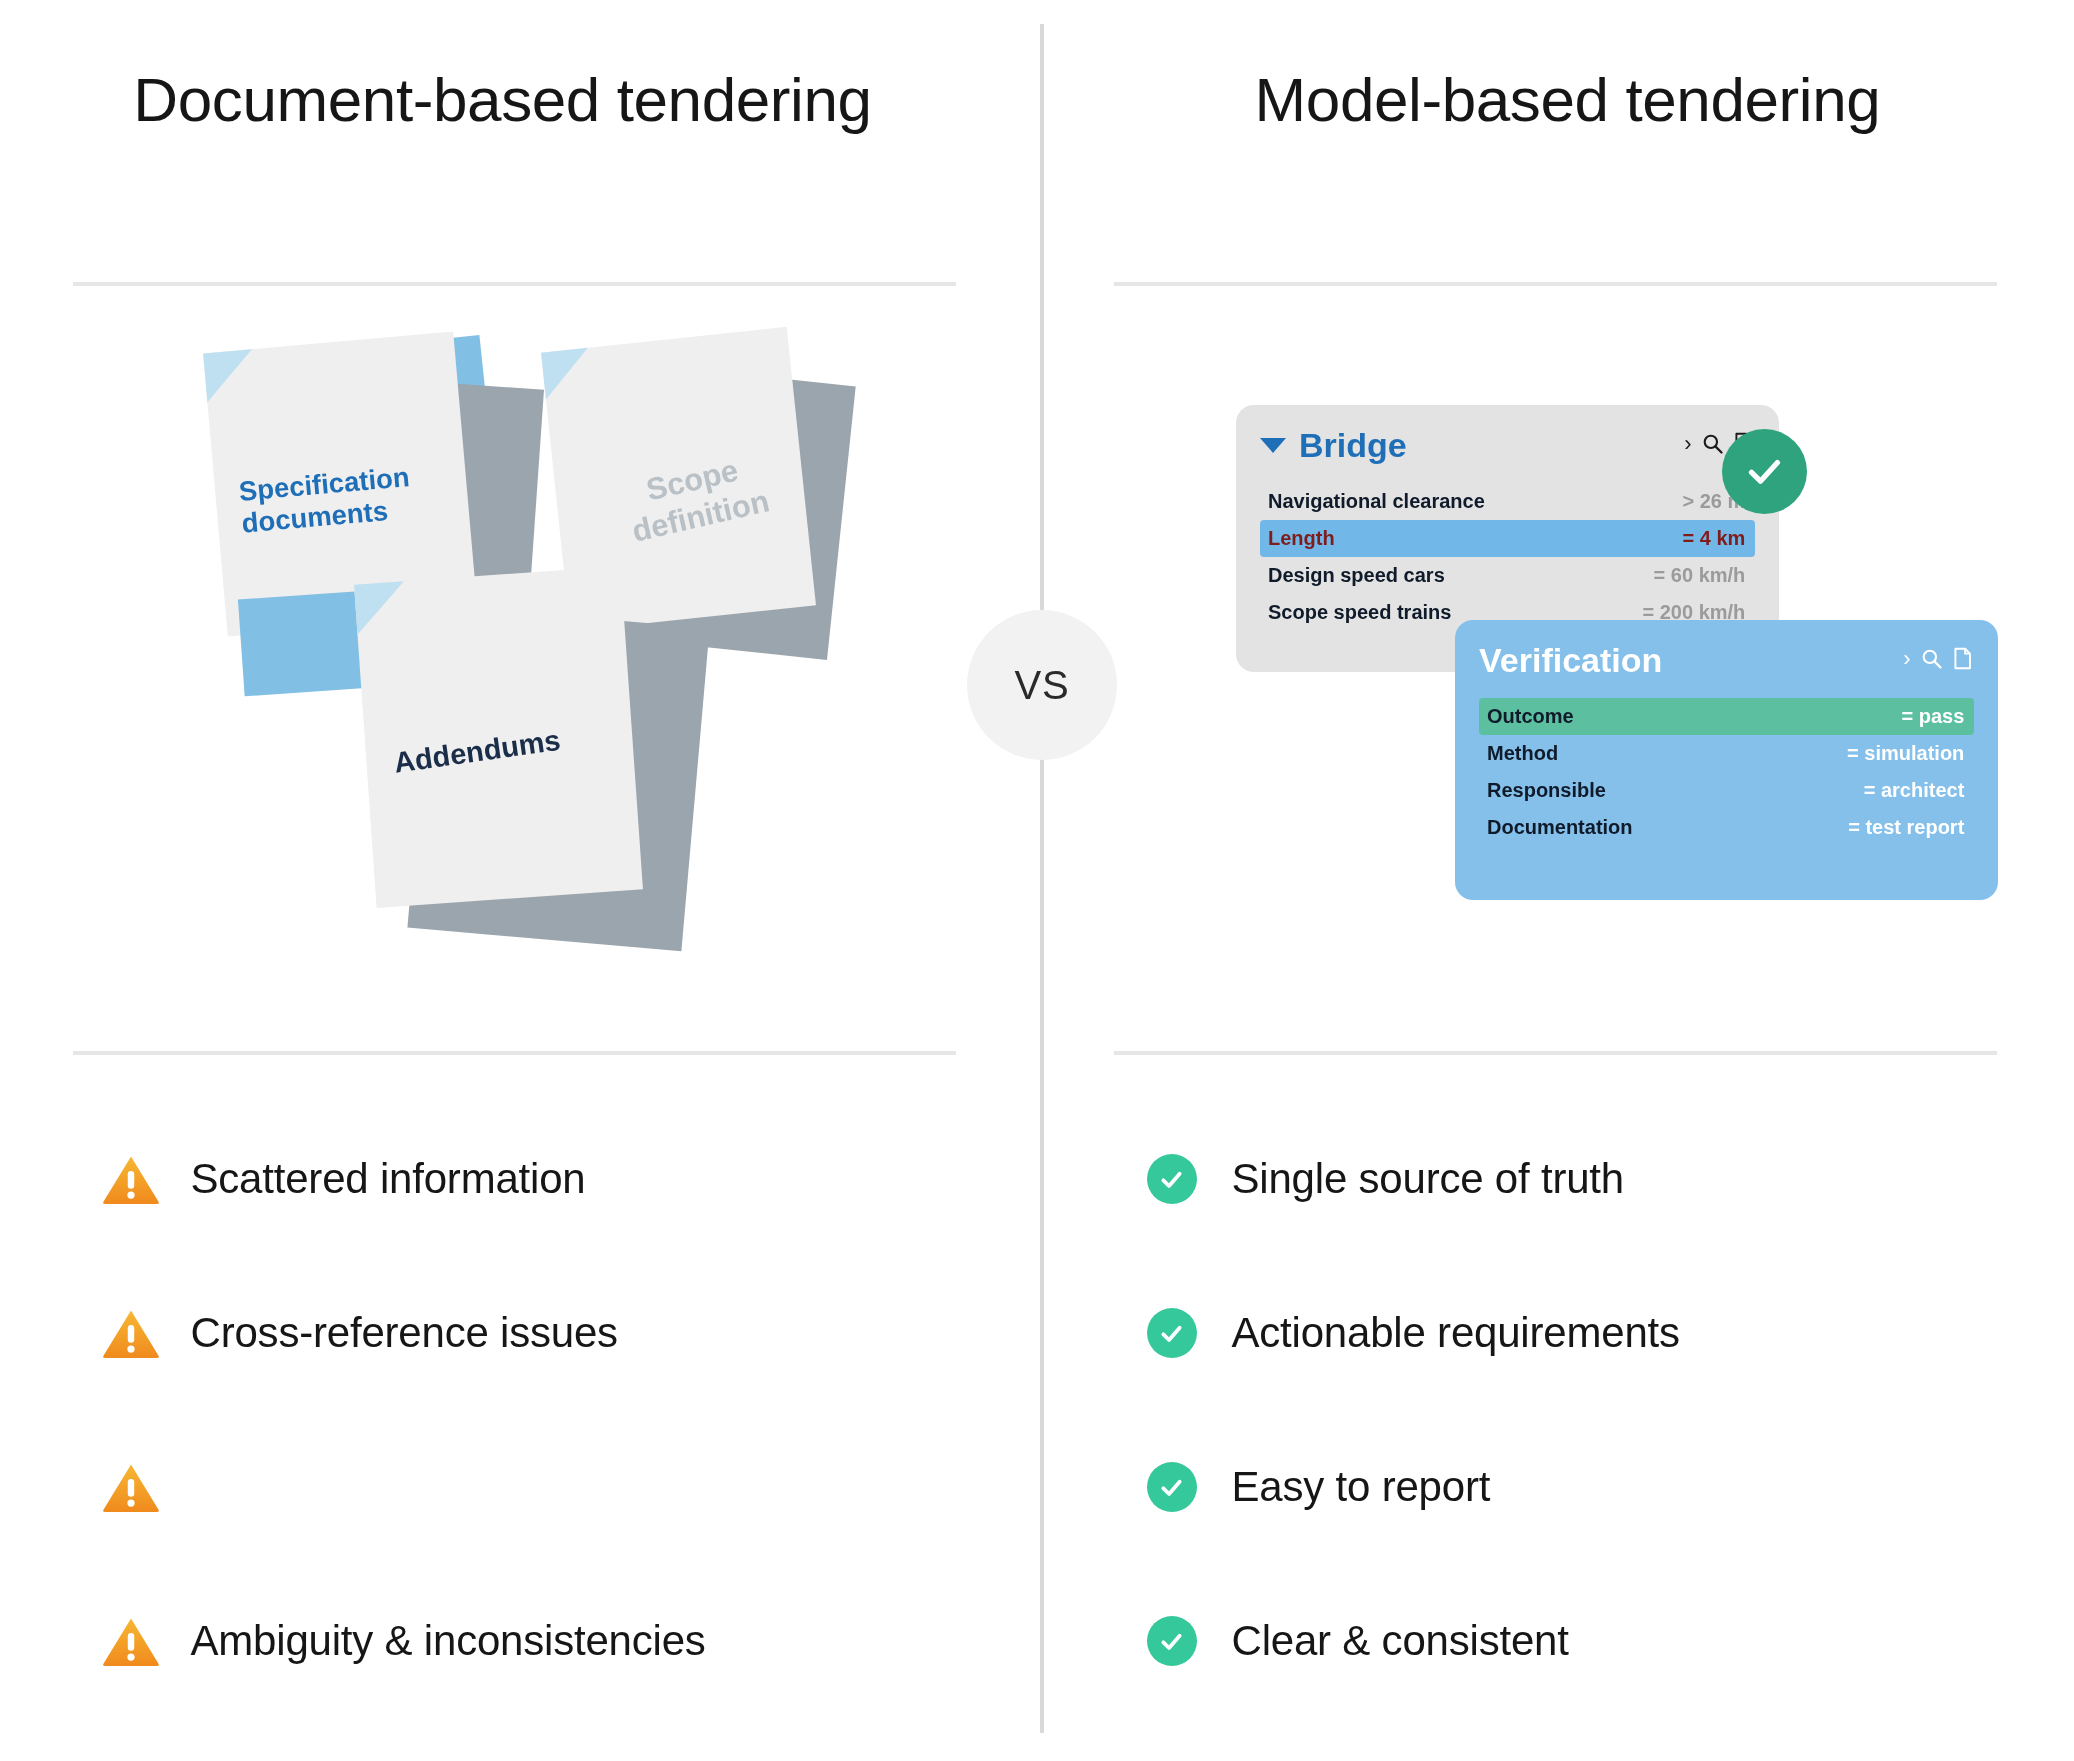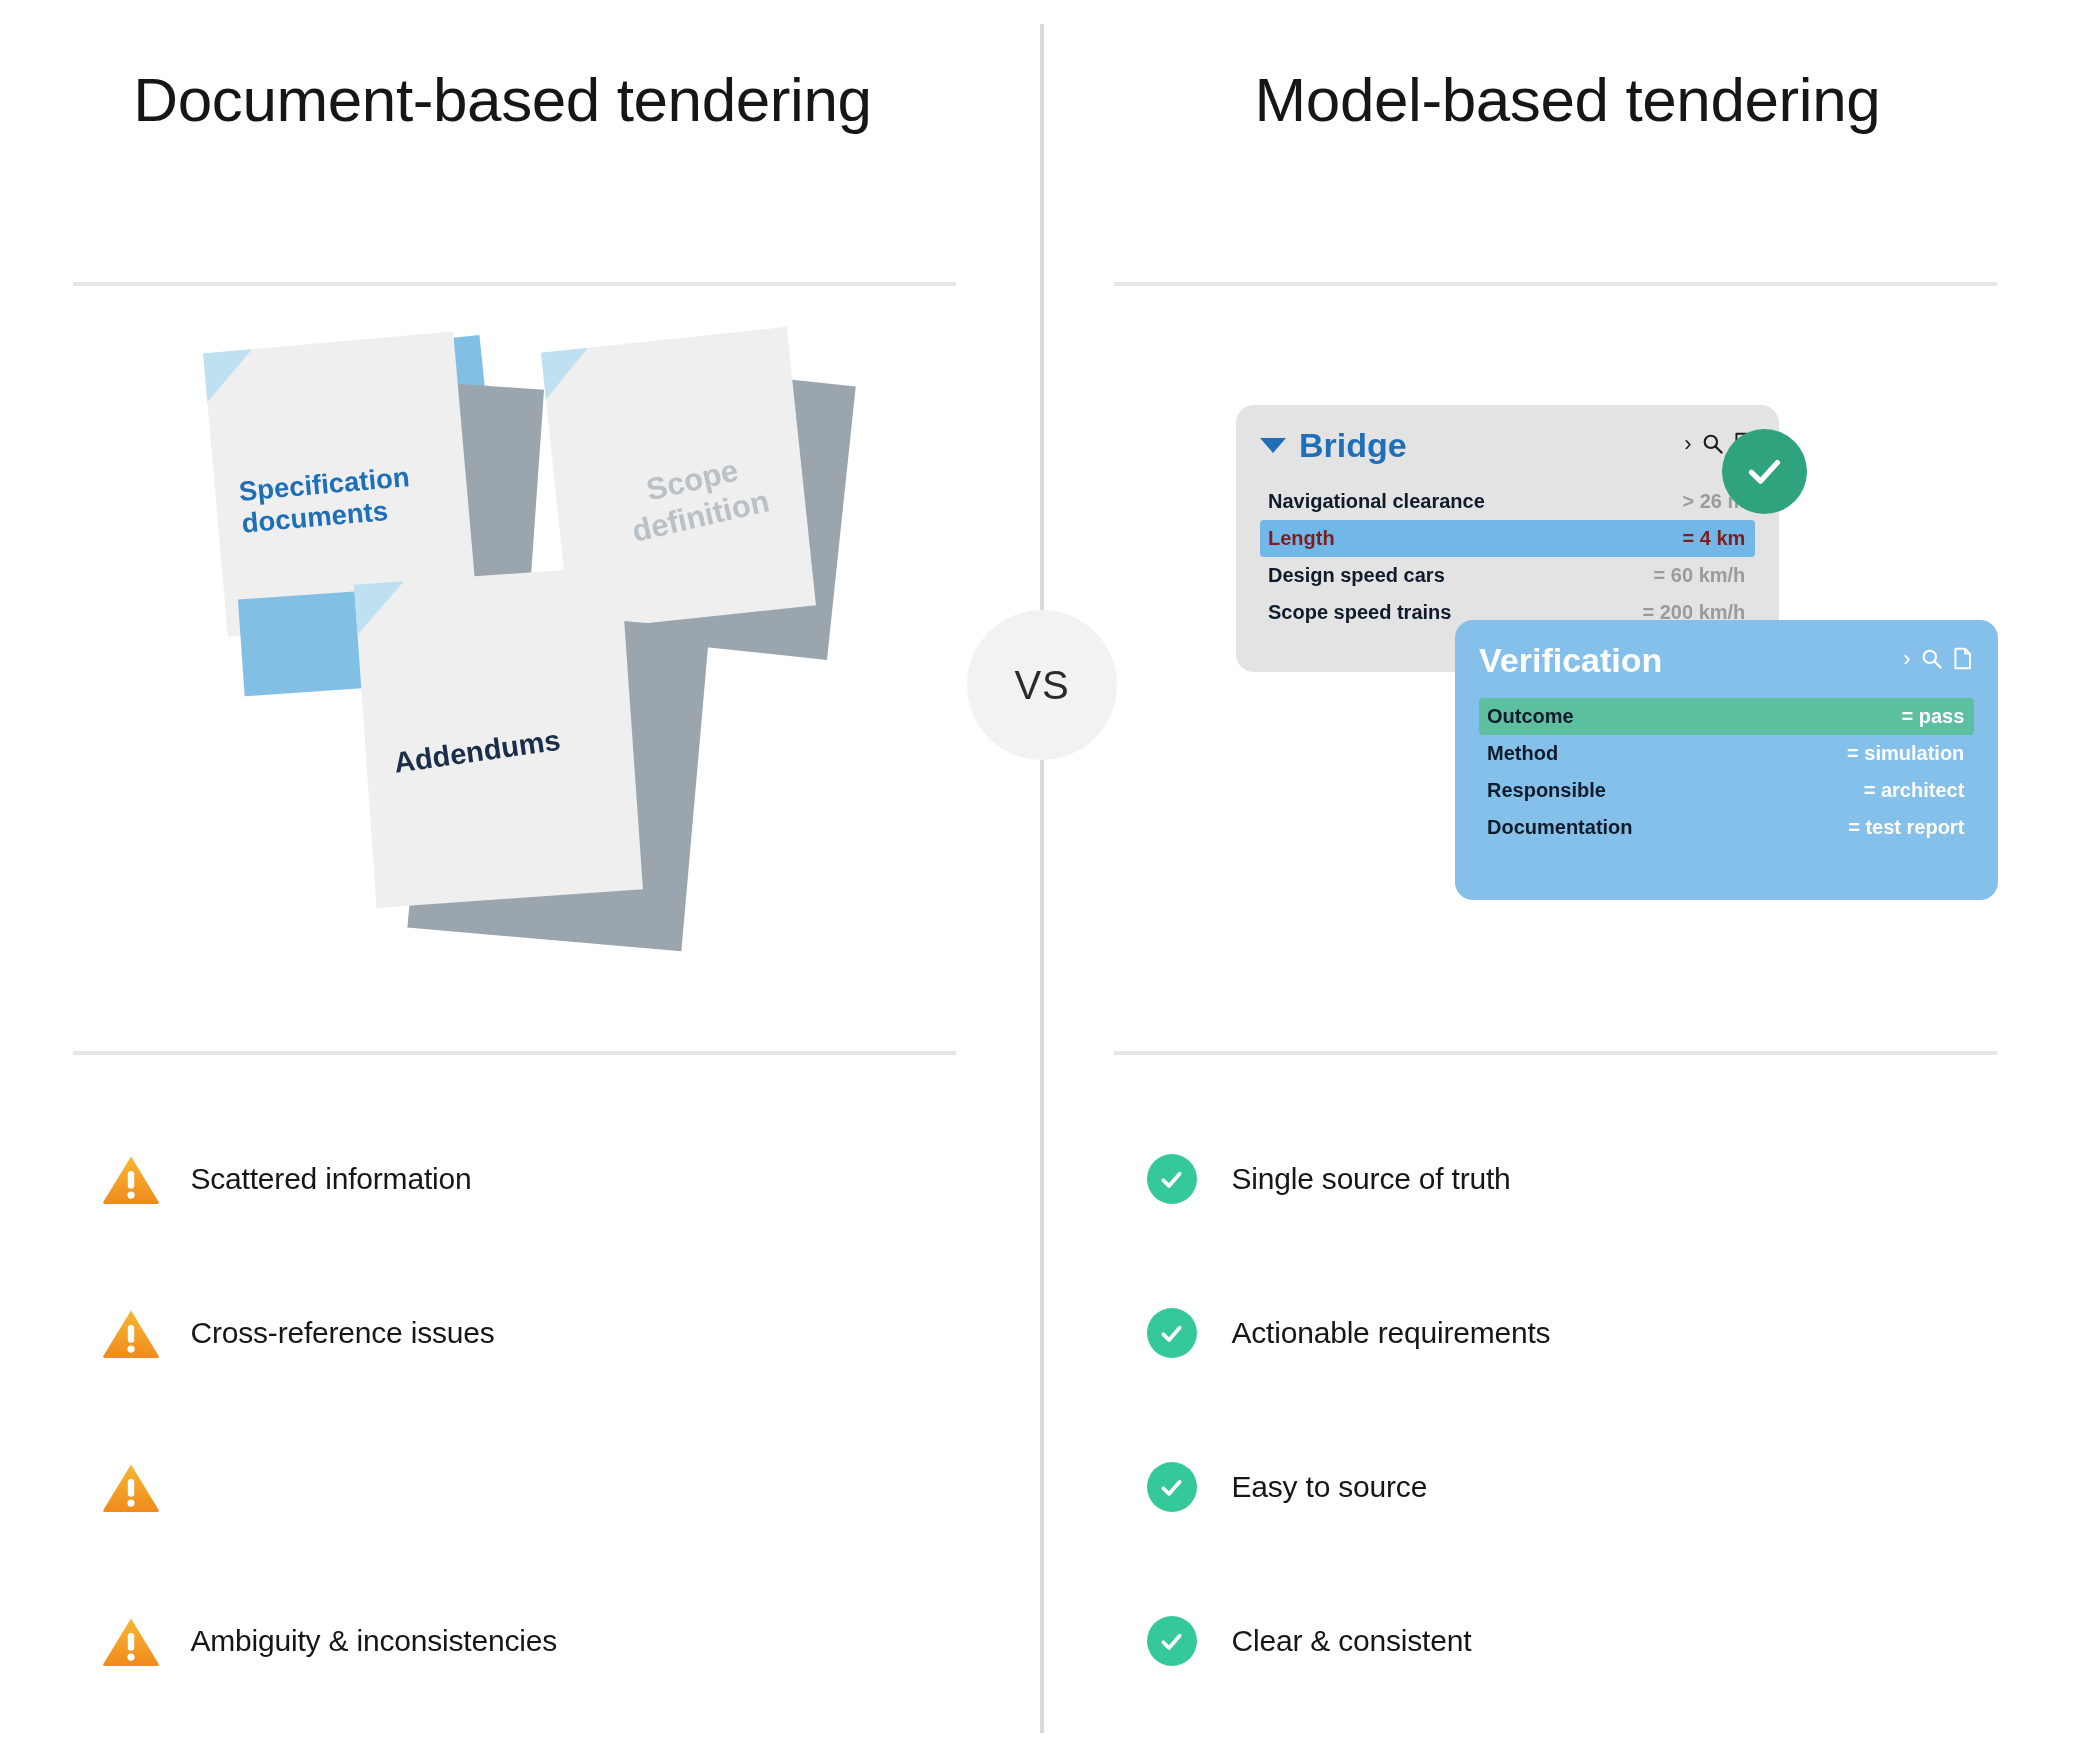--- a/index.html
+++ b/index.html
@@ -269,21 +269,21 @@
     align-items: center;
     height: 154px;
   }
   .bullet .bicon {
     flex: 0 0 auto;
     width: 65px;
     display: flex; align-items: center; justify-content: center;
     margin-right: 27.5px;
   }
   .bullet .btext {
-    font-size: 30px;
+    font-size: 42px;
     color: #161616;
     letter-spacing: -0.2px;
   }
   .check-circle {
     width: 50px; height: 50px;
     border-radius: 50%;
     background: #35c89a;
     display: flex; align-items: center; justify-content: center;
   }
 </style>
@@ -494,21 +494,21 @@
       </div>
 
       <div class="bullet">
         <span class="bicon">
           <span class="check-circle">
             <svg width="31" height="31" viewBox="0 0 38 38">
               <path d="M9 20 L16 27 L29 12" fill="none" stroke="#ffffff" stroke-width="4.6" stroke-linecap="round" stroke-linejoin="round"></path>
             </svg>
           </span>
         </span>
-        <span class="btext">Easy to source</span>
+        <span class="btext">Easy to report</span>
       </div>
 
       <div class="bullet">
         <span class="bicon">
           <span class="check-circle">
             <svg width="31" height="31" viewBox="0 0 38 38">
               <path d="M9 20 L16 27 L29 12" fill="none" stroke="#ffffff" stroke-width="4.6" stroke-linecap="round" stroke-linejoin="round"></path>
             </svg>
           </span>
         </span>

